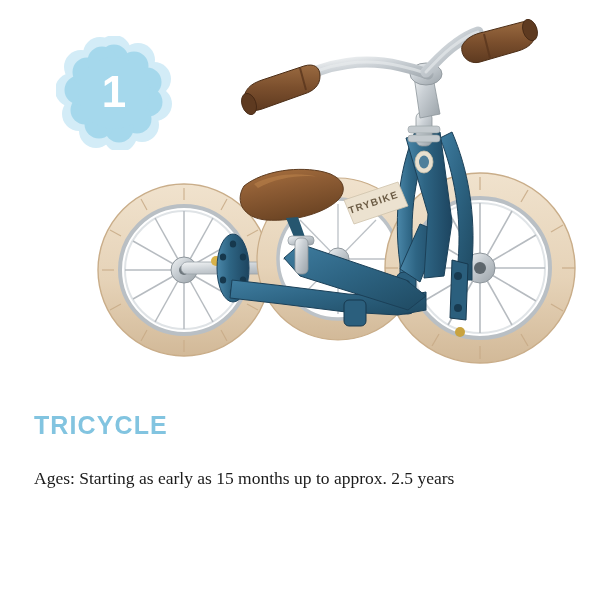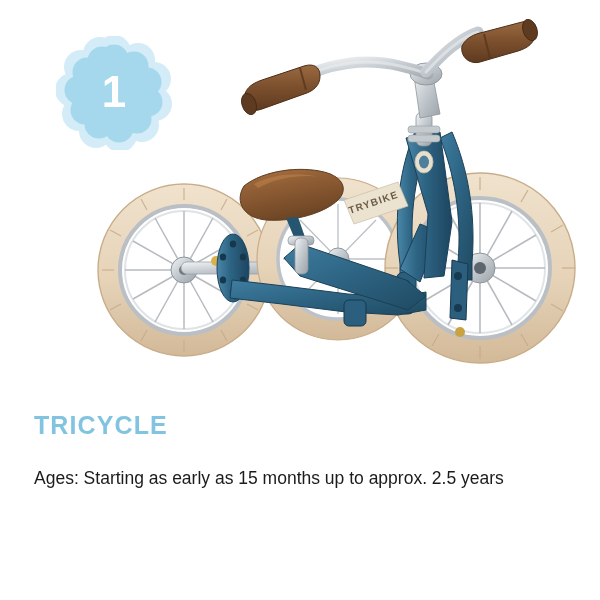--- a/index.html
+++ b/index.html
@@ -100,21 +100,21 @@
     font-size: 17.5px;
     font-weight: 500;
     line-height: 1.62;
     color: #1b1b1b;
     max-width: 536px;
   }
 
   .product-ages {
     margin: 0;
     padding-top: 24px;
-    font-family: Liberation Sans, sans-serif;
+    font-family: Liberation Serif, serif;
     font-size: 17.5px;
     font-weight: 500;
     line-height: 1.62;
     color: #1b1b1b;
     max-width: 540px;
   }
 </style>
 </head>
 <body>
 

